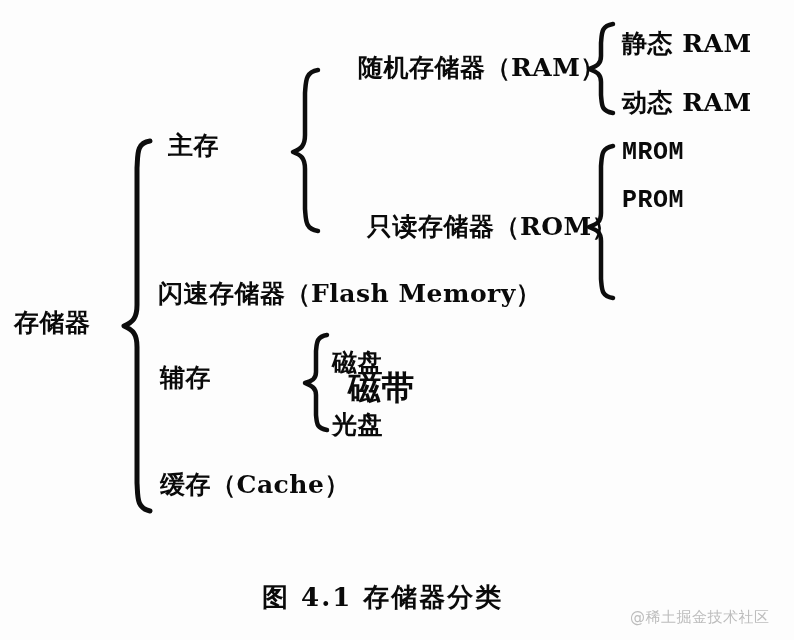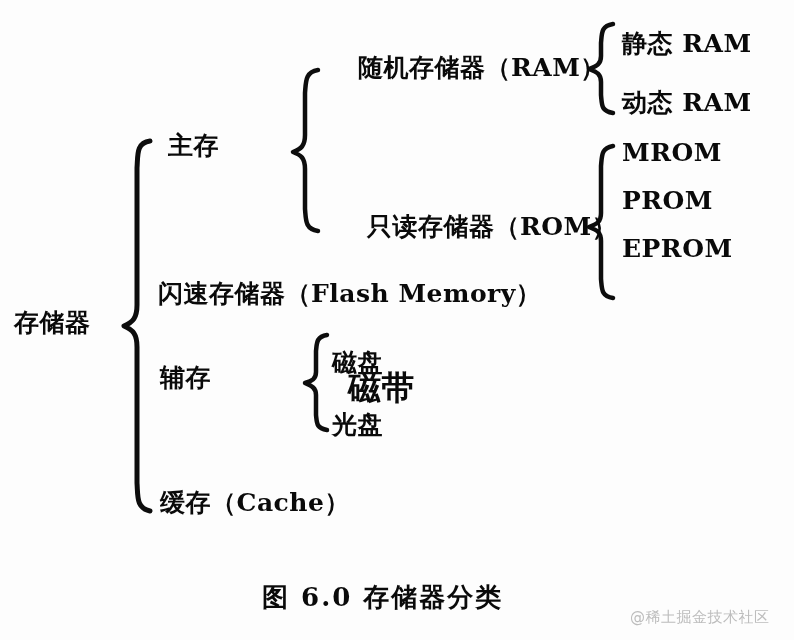--- a/index.html
+++ b/index.html
@@ -16,32 +16,33 @@
     font-family: "DejaVu Serif", "Liberation Serif", serif;
     color: #0a0a0a;
     overflow: hidden;
   }
   .node {
     position: absolute;
     white-space: nowrap;
     font-weight: bold;
     line-height: 1;
     letter-spacing: 0.5px;
+    font-family: Liberation Mono, monospace;
     -webkit-font-smoothing: none;
   }
   .cjk {
     font-family: "DejaVu Serif", "Liberation Serif", serif;
   }
   
   #root-label { left: 14px;  top: 310px; font-size: 25px; }
   
   #n-main    { left: 168px; top: 133px; font-size: 25px; }
   #n-flash   { left: 158px; top: 281px; font-size: 25px; }
   #n-aux     { left: 160px; top: 367px; font-size: 25px; font-family: Liberation Mono, monospace; }
-  #n-cache   { left: 160px; top: 490px; font-size: 25px; }
+  #n-cache   { left: 160px; top: 472px; font-size: 25px; }
   
   #n-ram     { left: 322px; top: 55px;  font-size: 25px; padding-left: 36px; }
   #n-rom     { left: 322px; top: 214px; font-size: 25px; margin-left: 45px; }
   
   #n-disk    { left: 332px; top: 350px; font-size: 25px; }
   #n-tape    { left: 348px; top: 371px; font-size: 33px; }
   #n-optical { left: 332px; top: 412px; font-size: 25px; }
   
   #n-sram    { left: 622px; top: 31px;  font-size: 25px; }
   #n-dram    { left: 622px; top: 90px;  font-size: 25px; }
@@ -146,19 +147,18 @@
 
   <div class="node cjk" id="n-disk">磁盘</div>
   <div class="node cjk" id="n-tape">磁带</div>
   <div class="node cjk" id="n-optical">光盘</div>
 
   <div class="node cjk" id="n-dram">动态 RAM</div>
   <div class="node cjk" id="n-sram">静态 RAM</div>
 
   <div class="node" id="n-mrom">MROM</div>
   <div class="node" id="n-prom">PROM</div>
-  <div class="node" id="n-eprom">EPROM</div>
 
-  <div id="caption" class="cjk">图 6.0   存储器分类</div>
+  <div id="caption" class="cjk">图 4.1   存储器分类</div>
 
   <div id="watermark">@稀土掘金技术社区</div>
 
 </div>
 
 </body></html>

